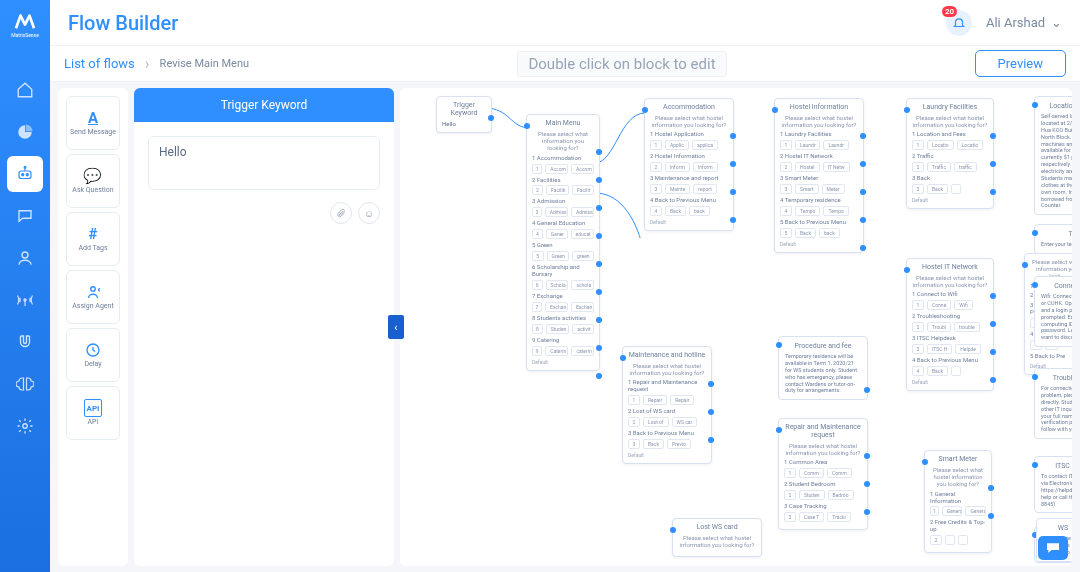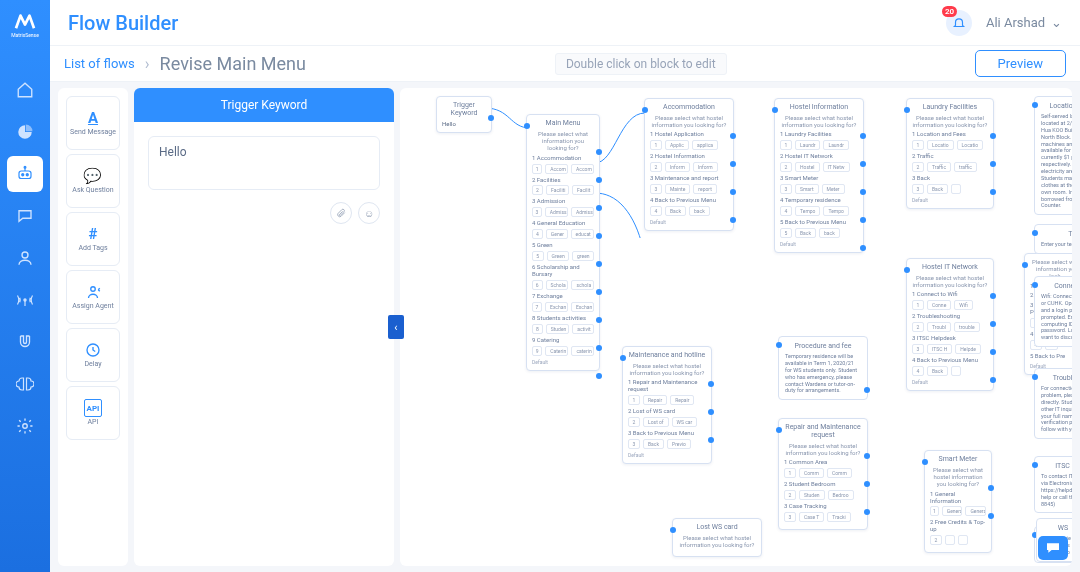--- a/index.html
+++ b/index.html
@@ -29,23 +29,23 @@
 .notif { position: relative; width: 26px; height: 26px; border-radius: 50%; background: #e8f1ff; display: flex; align-items: center; justify-content: center; color: #2f8fff; margin-right: 14px; cursor: pointer; }
 .notif-badge { position: absolute; top: -4px; left: -4px; background: #ff3b4b; color: #fff; font-size: 8px; padding: 1px 3px; border-radius: 8px; font-weight: 600; }
 .user { color: #7a8aa0; font-size: 13px; display: flex; align-items: center; gap: 6px; cursor: pointer; }
 
 .breadcrumbbar {
   height: 36px; background: #fff; display: flex; align-items: center; padding: 0 14px;
   border-bottom: 1px solid #eef2f7; gap: 10px;
 }
 .crumb-link { color: #2f8fff; font-size: 13px; cursor: pointer; }
 .crumb-sep { color: #b0bcd0; }
-.crumb-cur { color: #7a8aa0; font-size: 18px; }
+.crumb-cur { color: #7a8aa0; font-size: 11px; }
 .bc-spacer { flex: 1; }
-.hint { font-size: 12px; color: #98a4b8; background: #f9fafc; border: 1px solid #eef2f7; padding: 3px 10px; border-radius: 3px; }
+.hint { font-size: 15px; color: #98a4b8; background: #f9fafc; border: 1px solid #eef2f7; padding: 3px 10px; border-radius: 3px; }
 .action-btn { border: 1px solid #2f8fff; color: #2f8fff; background: #fff; font-size: 13px; padding: 5px 22px; border-radius: 5px; cursor: pointer; margin-left: 8px; }
 
 .workspace { flex: 1; display: flex; background: #f4f6fa; position: relative; overflow: hidden; }
 
 .palette-col { width: 70px; background: #fff; margin: 6px 0 6px 8px; border-radius: 6px; display: flex; flex-direction: column; align-items: center; padding: 8px 0; gap: 4px; }
 .palette-item { width: 54px; height: 54px; border: 1px solid #e6ecf5; border-radius: 6px; display: flex; flex-direction: column; align-items: center; justify-content: center; color: #2f8fff; cursor: grab; gap: 2px; }
 .palette-item svg, .palette-glyph { width: 18px; height: 18px; display: flex; align-items: center; justify-content: center; font-size: 15px; }
 .palette-label { font-size: 7px; color: #6e7f9d; text-align: right; line-height: 1.1; }
 
 .editor-col { width: 260px; background: #fff; margin: 6px 0 6px 6px; border-radius: 6px; display: flex; flex-direction: column; overflow: hidden; }

